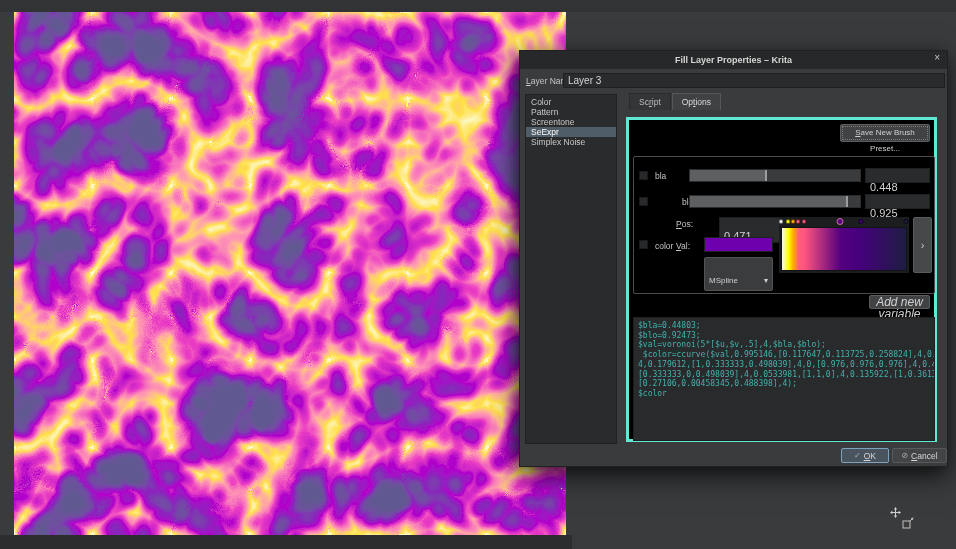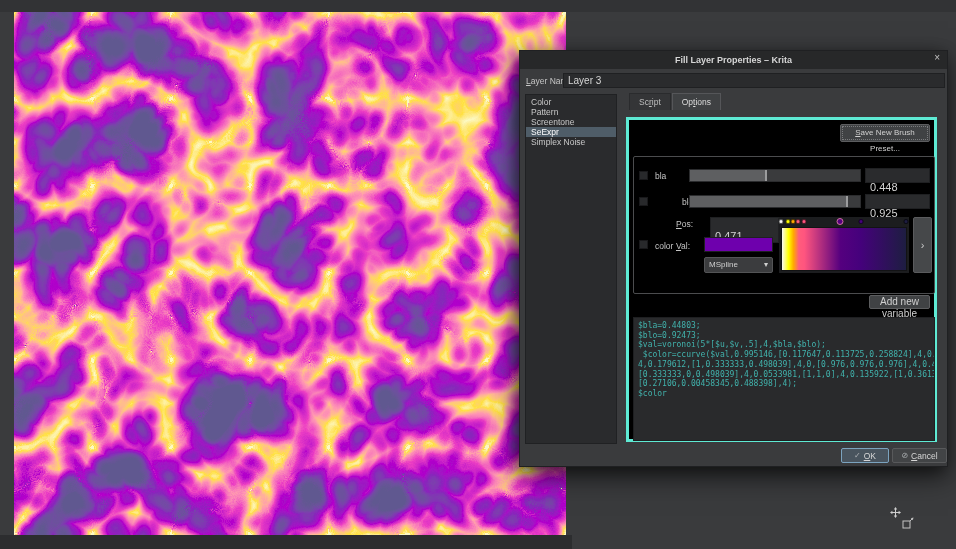--- a/index.html
+++ b/index.html
@@ -72,36 +72,36 @@
   .slider { position:absolute; height:13px; background:#3a3b3d; border:1px solid #2b2c2e; overflow:hidden; }
   .slider .fill   { position:absolute; left:0; top:0; bottom:0; background:#5e5f61; }
   .slider .handle { position:absolute; top:0; bottom:0; width:2px; background:#9b9c9d; }
   .valbox {
     position:absolute; background:#2a2b2d; border:1px solid #1f2022;
     font-size:11px; color:#d4d4d4; padding:12px 0 0 4px; line-height:13px;
   }
 
   .dropdown {
     position:absolute; background:#3b3c3e; border:1px solid #535456; border-radius:2px;
-    font-size:8px; color:#cfcfcf; line-height:14px; padding:0 4px; display:flex; justify-content:space-between;
+    font-size:8px; color:#cfcfcf; line-height:14px; padding:16px 4px; display:flex; justify-content:space-between;
   }
   .swatch { position:absolute; border:1px solid #1f2022; }
 
   .gradient-widget { position:absolute; left:145px; top:60px; width:130px; height:56px; background:#1c1d1f; }
   .stops-row { position:relative; height:10px; }
   .stop-dot  { position:absolute; top:2px; width:5px; height:5px; border-radius:50%;
                border:1px solid rgba(0,0,0,.65); transform:translateX(-50%); }
   .stop-dot.selected { top:1px; width:7px; height:7px; border:1px solid #d070a0; }
   .gradient-bar { position:absolute; left:2px; right:2px; top:10px; bottom:2px; border:1px solid #121314; }
 
   .chevron-btn { position:absolute; left:279px; top:60px; width:19px; height:56px;
     background:#46484a; border:1px solid #5a5b5d; border-radius:2px;
     color:#c9c9c9; font-size:11px; text-align:center; line-height:54px; }
 
-  .addvar-btn { position:absolute; left:240px; top:175px; width:61px; height:14px; line-height:12px; font-size:10px; }
+  .addvar-btn { position:absolute; left:240px; top:175px; width:61px; height:14px; line-height:12px; font-size:12px;font-style:italic; }
 
   .script-box {
     position:absolute; left:4px; top:197px; width:302px; height:124px;
     background:#292a2c; border:1px solid #1e1f21; padding:3px 4px; overflow:hidden;
   }
   .code-line { font-family:"DejaVu Sans Mono", monospace; font-size:8px; line-height:9.7px;
     color:#41b3ad; white-space:pre; }
 
   .dlg-btn { position:absolute; height:15px; font-size:8.5px; border-radius:2px;
     display:flex; align-items:center; justify-content:center; gap:3px; color:#d6d6d6; }
@@ -181,21 +181,21 @@
       <div class="slider" style="left:55px; top:38px; width:172px;">
         <div class="fill" style="width: 92.5%;"></div>
         <div class="handle" style="left: calc(92.5% - 1px);"></div>
       </div>
       <div class="valbox" style="left:231px; top:37px; width:65px; height:15px;">0.925</div>
 
       <div class="checkbox" style="left:5px; top:83px;"></div>
       <span class="lbl" style="position:absolute; left:21px; top:84px;">color</span>
 
       <span class="lbl" style="position:absolute; left:42px; top:62px;"><u>P</u>os:</span>
-      <div class="valbox" style="left:76px; top:60px; width:69px; height:26px;">0.471</div>
+      <div class="valbox" style="left:85px; top:60px; width:69px; height:26px;">0.471</div>
 
       <span class="lbl" style="position:absolute; left:42px; top:84px;"><u>V</u>al:</span>
       <div class="swatch" style="left: 70px; top: 80px; width: 69px; height: 15px; background: rgb(110, 0, 173);"></div>
 
       <div class="dropdown" style="left:70px; top:100px; width:69px; height:16px;">
         <span>MSpline</span>
         <span>▾</span>
       </div>
 
       <div class="gradient-widget">

